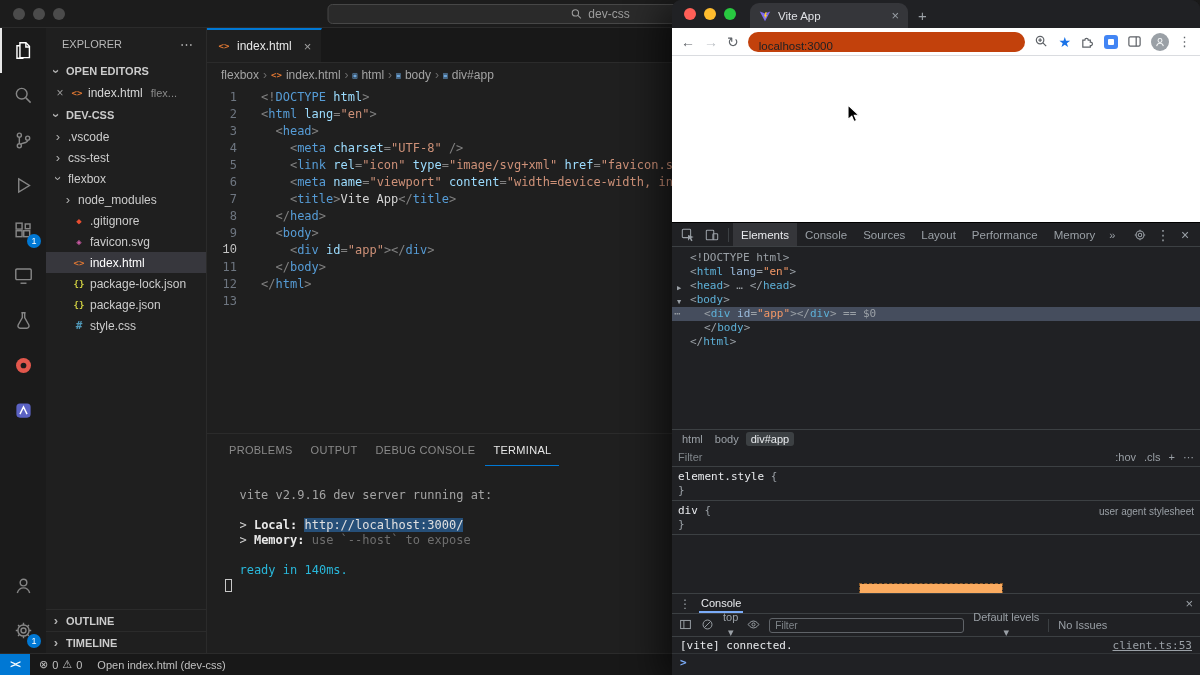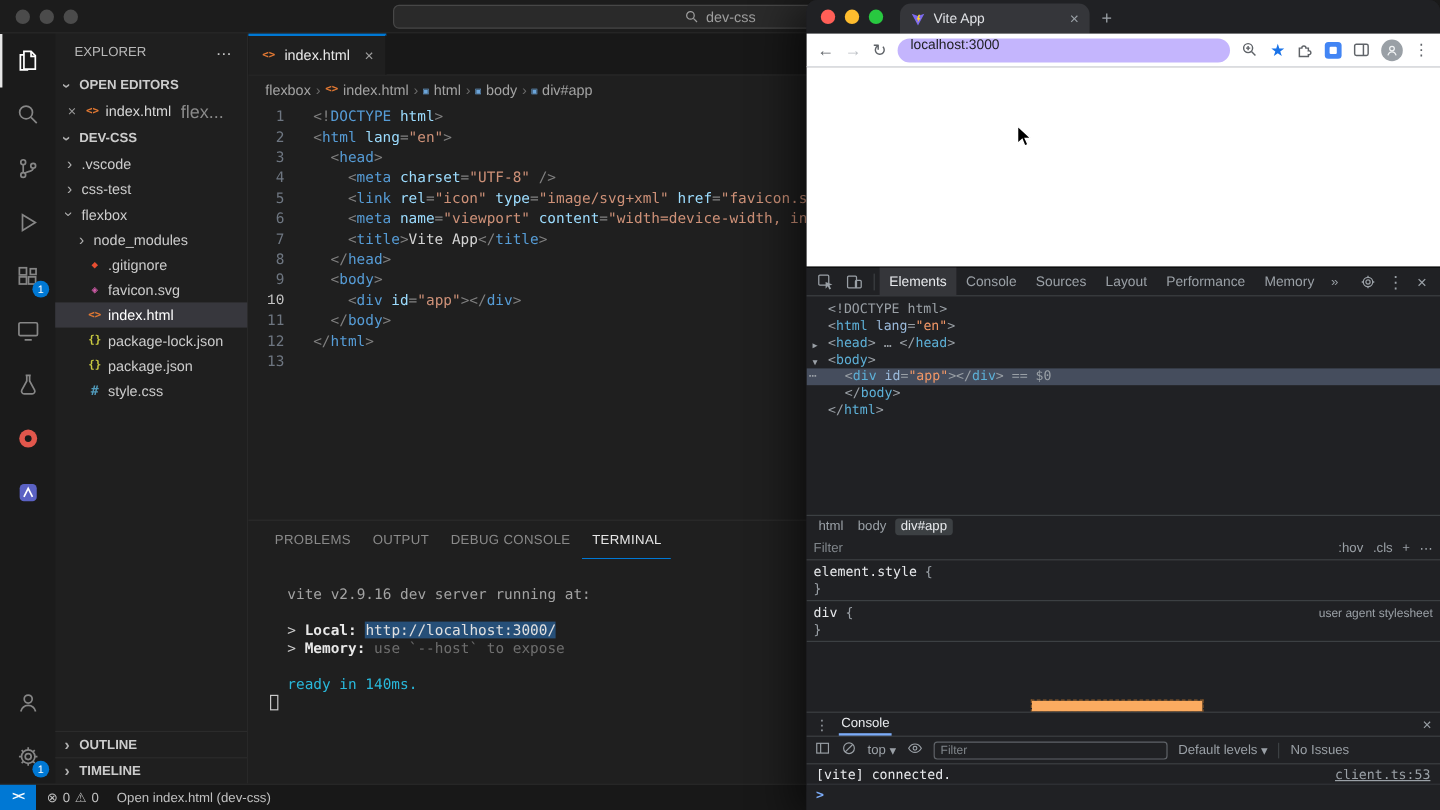--- a/index.html
+++ b/index.html
@@ -28,21 +28,21 @@
 
   .sidebar{width:161px;background:#1f1f1f;border-right:1px solid #2b2b2b;color:#c5c5c5;font-size:12px;flex:none;display:flex;flex-direction:column;}
   .sb-header{height:32px;display:flex;align-items:center;justify-content:space-between;padding:0 12px 0 16px;color:#b8b8b8;font-size:11px;}
   .sb-more{color:#c5c5c5;font-size:13px;letter-spacing:1px;}
   .sb-row{height:22px;display:flex;align-items:center;gap:4px;white-space:nowrap;overflow:hidden;}
   .sb-row.section{font-weight:700;font-size:11px;color:#cccccc;padding-left:4px;}
   .chev{display:inline-block;width:12px;text-align:center;color:#b0b0b0;font-size:13px;transition:none;flex:none;}
   .chev.open{transform:rotate(90deg);}
   .open-editor{padding-left:8px;color:#d7d7d7;}
   .oe-close{color:#9a9a9a;width:12px;text-align:center;flex:none;}
-  .oe-hint{color:#8a8a8a;font-size:15px;margin-left:4px;}
+  .oe-hint{color:#8a8a8a;font-size:11px;margin-left:4px;}
   .ficon{font-family:"DejaVu Sans Mono",monospace;font-size:9px;font-weight:700;flex:none;width:14px;text-align:center;}
   .f-html{color:#e37933;}
   .f-git{color:#e84e31;}
   .f-svg{color:#d05ca8;}
   .f-json{color:#cbcb41;}
   .f-css{color:#519aba;font-size:11px;}
   .tree-row{height:21px;display:flex;align-items:center;gap:4px;color:#cccccc;white-space:nowrap;}
   .tree-row.selected{background:#37373d;color:#ffffff;}
   .sb-bottom{margin-top:auto;}
   .sb-bottom .sb-row{border-top:1px solid #2b2b2b;}
@@ -96,21 +96,21 @@
   .c-lights{display:flex;gap:8px;align-self:center;margin-right:14px;}
   .c-lights span{width:12px;height:12px;border-radius:50%;display:block;}
   .lr{background:#ff5f57;} .ly{background:#febc2e;} .lg{background:#28c840;}
   .c-tab{height:25px;width:158px;background:#35363a;border-radius:9px 9px 0 0;display:flex;align-items:center;gap:7px;padding:0 9px;color:#dfe1e5;font-size:11.5px;}
   .c-tab-title{flex:1;overflow:hidden;white-space:nowrap;}
   .c-tab-close{color:#9aa0a6;font-size:13px;}
   .c-newtab{color:#9aa0a6;font-size:15px;margin:0 0 4px 10px;}
   .c-toolbar{height:28px;background:#ffffff;display:flex;align-items:center;gap:9px;padding:0 9px;flex:none;border-bottom:1px solid #dadce0;}
   .c-nav{color:#5f6368;font-size:14px;line-height:1;}
   .c-nav.dis{color:#bdc1c6;}
-  .omnibox{flex:1;height:20px;background:#c4b5fd;border-radius:10px;display:flex;align-items:flex-start;padding:0 11px;color:#202124;font-size:11.5px;min-width:0;}
+  .omnibox{flex:1;height:20px;background:#c2410c;border-radius:10px;display:flex;align-items:flex-end;padding:0 11px;color:#202124;font-size:11.5px;min-width:0;}
   .c-ic{display:flex;align-items:center;justify-content:center;}
   .c-ic svg{width:15px;height:15px;stroke:#5f6368;fill:none;stroke-width:1.3;}
   .c-star{color:#1a73e8;font-size:14px;line-height:1;}
   .c-extblue{width:14px;height:14px;border-radius:3px;background:#4285f4;display:flex;align-items:center;justify-content:center;}
   .c-extblue i{width:6px;height:6px;background:#fff;border-radius:1px;display:block;}
   .c-avatar{width:18px;height:18px;border-radius:50%;background:#9aa0a6;display:flex;align-items:center;justify-content:center;overflow:hidden;}
   .c-avatar svg{width:12px;height:12px;stroke:#f1f3f4;fill:none;stroke-width:1.4;}
   .c-kebab{color:#5f6368;font-size:13px;}
   .c-page{height:166px;background:#ffffff;position:relative;flex:none;}
   .page-cursor{position:absolute;left:175px;top:48px;}
@@ -155,21 +155,21 @@
   .pname{color:#7cacf8;} .pval{color:#e8eaed;}
   .margin-box{position:absolute;bottom:0;left:188px;width:142px;height:9px;background:#fbab60;outline:1px dashed #8a5a2a;}
 
   .cdrawer{height:82px;flex:none;border-top:1px solid #3c4043;display:flex;flex-direction:column;}
   .cd-header{height:20px;flex:none;border-bottom:1px solid #3c4043;display:flex;align-items:center;gap:8px;padding:0 7px;font-size:11px;}
   .cd-kebab{color:#9aa0a6;font-size:12px;}
   .cd-tab{height:100%;display:flex;align-items:center;color:#e8eaed;border-bottom:2px solid #7cacf8;padding:0 2px;}
   .cd-x{margin-left:auto;font-size:13px;color:#9aa0a6;}
   .cd-toolbar{height:23px;flex:none;border-bottom:1px solid #3c4043;display:flex;align-items:center;gap:9px;padding:0 7px;font-size:11px;}
   .cd-toolbar svg{width:13px;height:13px;stroke:#9aa0a6;fill:none;stroke-width:1.2;}
-  .cd-dd{display:flex;align-items:center;gap:3px;color:#9aa0a6;}
+  .cd-dd{display:flex;align-items:center;gap:3px;color:#9aa0a6;flex-direction:column;}
   .cd-filter{width:195px;height:15px;border:1px solid #5f6368;border-radius:3px;display:flex;align-items:center;padding:0 5px;}
   .cd-filter input{background:transparent;border:none;outline:none;color:#e8eaed;font-size:10px;width:100%;}
   .cd-filter input::placeholder{color:#80868b;}
   .cd-vr{width:1px;height:13px;background:#3c4043;}
   .cd-content{flex:1;font-family:"DejaVu Sans Mono",monospace;font-size:11px;overflow:hidden;}
   .msg-row{height:17px;display:flex;align-items:center;padding:0 8px;color:#e8eaed;border-bottom:1px solid #313437;}
   .msg-source{margin-left:auto;color:#9aa0a6;text-decoration:underline;}
   .prompt-row{height:17px;display:flex;align-items:center;padding:0 8px;color:#7cacf8;font-weight:700;}
 </style>
 </head>

